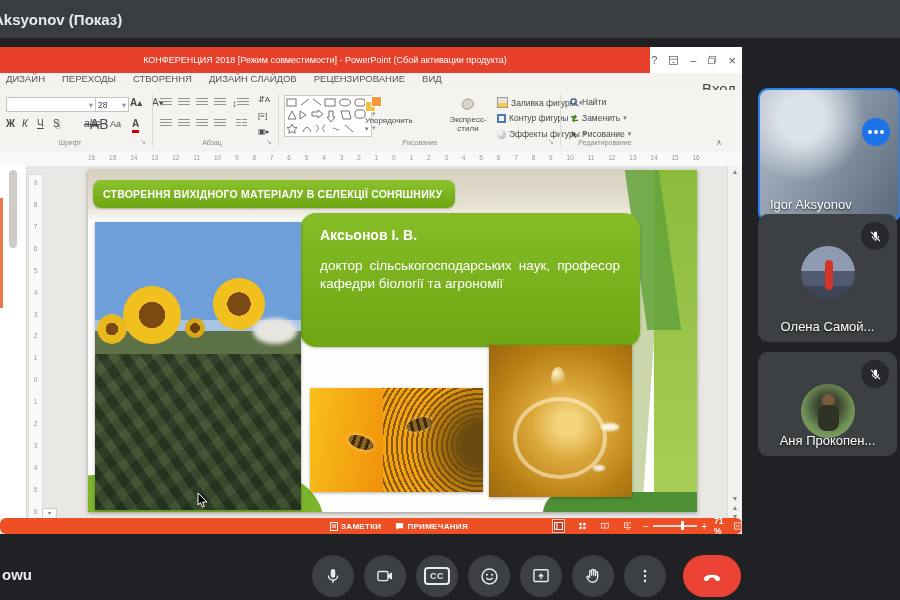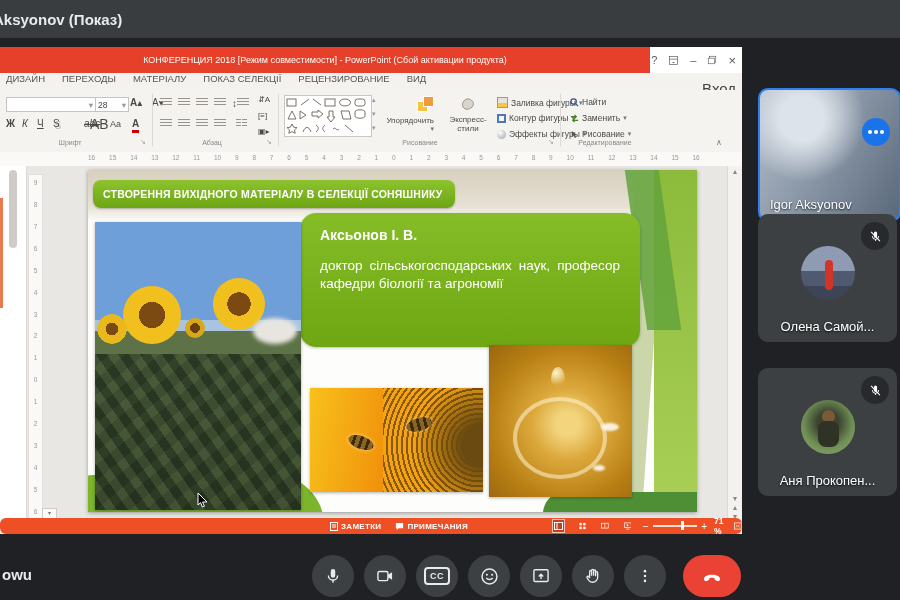--- a/index.html
+++ b/index.html
@@ -121,22 +121,22 @@
             <rect x="4" y="2" width="10" height="10" fill="none" stroke="#5a5a5a"></rect>
             <rect x="2" y="5" width="10" height="9" fill="#fff" stroke="#5a5a5a"></rect>
           </svg>
         <span style="font-size:13px;">×</span>
       </div>
     </div>
 
     <div class="tabs">
       <span>ДИЗАЙН</span>
       <span>ПЕРЕХОДЫ</span>
-      <span>МАТЕРІАЛУ</span>
-      <span>ПОКАЗ СЕЛЕКЦІЇ</span>
+      <span>СТВОРЕННЯ</span>
+      <span>ДИЗАЙН СЛАЙДОВ</span>
       <span>РЕЦЕНЗИРОВАНИЕ</span>
       <span>ВИД</span>
     </div>
     <span class="signin">Вход</span>
 
     <div class="a ribbon">
 
       <div class="combo" style="left:6px;top:7px;width:84px;">
           <span style="margin-left:auto;color:#999;">▾</span>
         </div>
@@ -196,21 +196,21 @@
               <path d="M40 29c-3 2-3 5 0 7"></path>
               <path d="M48 33c2-3 4 3 6 0"></path>
               <path d="M60 29l8 7"></path>
           </g>
         </svg>
       </div>
       <span class="launch" style="left:372px;top:6px;">▴</span>
       <span class="launch" style="left:372px;top:20px;">▾</span>
       <span class="launch" style="left:372px;top:34px;">▾</span>
 
-      <div class="a" style="left:380px;top:6px;width:54px;text-align:right;">
+      <div class="a" style="left:365px;top:6px;width:54px;text-align:left;">
         <span style="display:inline-block;position:relative;width:17px;height:16px;">
           <i style="position:absolute;left:0;top:5px;width:9px;height:9px;background:#f5c242;border:1px solid #fff;"></i>
           <i style="position:absolute;left:6px;top:0;width:9px;height:9px;background:#ef9a3c;border:1px solid #fff;"></i>
         </span>
         <div style="font-size:8px;color:#4a4a4a;">Упорядочить</div>
         <div style="font-size:7px;color:#777;">▾</div>
       </div>
       <div class="a" style="left:443px;top:6px;width:50px;text-align:center;">
         <svg width="16" height="15" viewBox="0 0 16 15">
             <path d="M3 11c-2-4 2-9 6-8s6 5 3 8-7 3-9 0z" fill="#d9d4cc" stroke="#9a948b"></path>
@@ -445,21 +445,21 @@
           <path d="M12 16.5V19" stroke="#fff" stroke-width="1.6"></path>
           <line x1="5" y1="4.5" x2="19" y2="19.5" stroke="#fff" stroke-width="1.8"></line>
         </svg>
     </div>
     <div class="avatar" style="top:32px;background:linear-gradient(#8e9bb3 0 46%,#4f5a70 46% 74%,#3c4455 74%);">
       <i style="position:absolute;left:24px;top:14px;width:8px;height:30px;background:#d2342a;border-radius:4px;display:block;"></i>
     </div>
     <div class="name" style="text-align:center;">Олена Самой...</div>
   </div>
 
-  <div class="a tile" style="top:368px;height:128px;">
+  <div class="a tile" style="top:352px;height:104px;">
     <div class="mutebtn">
       <svg width="15" height="15" viewBox="0 0 24 24">
           <path d="M12 4a2.5 2.5 0 0 1 2.5 2.5v5A2.5 2.5 0 0 1 12 14a2.5 2.5 0 0 1-2.5-2.5v-5A2.5 2.5 0 0 1 12 4z" fill="#fff"></path>
           <path d="M7 11.5a5 5 0 0 0 10 0" stroke="#fff" stroke-width="1.6" fill="none"></path>
           <path d="M12 16.5V19" stroke="#fff" stroke-width="1.6"></path>
           <line x1="5" y1="4.5" x2="19" y2="19.5" stroke="#fff" stroke-width="1.8"></line>
         </svg>
     </div>
     <div class="avatar" style="top:32px;background:radial-gradient(circle at 50% 42%,#3c4430 0 26%,#6f9055 60%,#8fb06c);">
       <i style="position:absolute;left:21px;top:10px;width:13px;height:13px;border-radius:50%;background:#7a5a3a;display:block;"></i>

